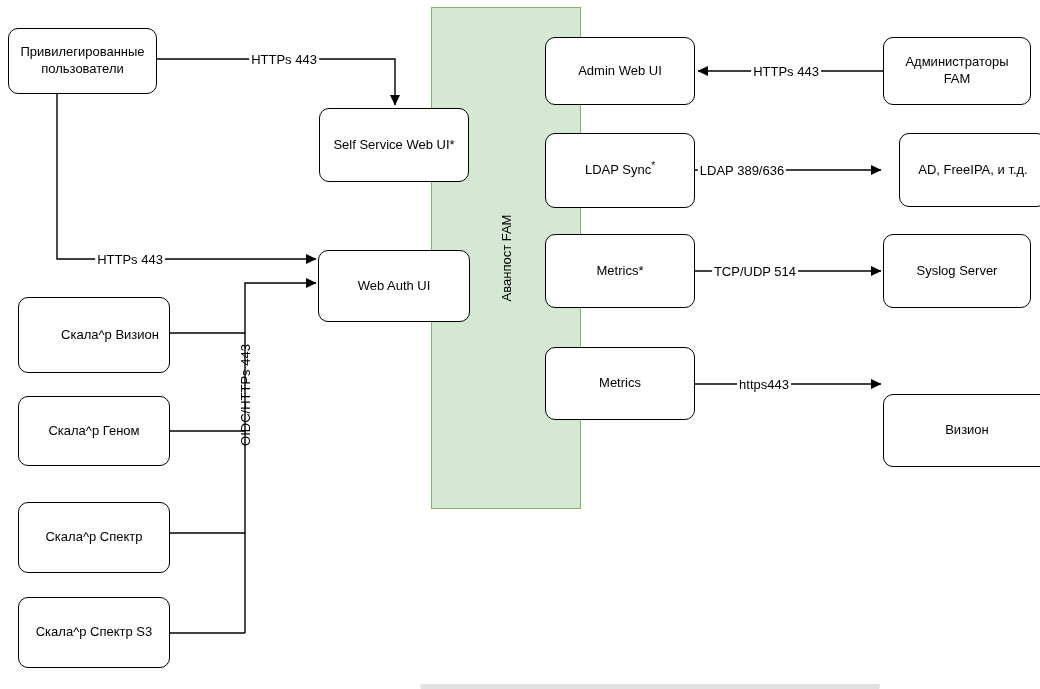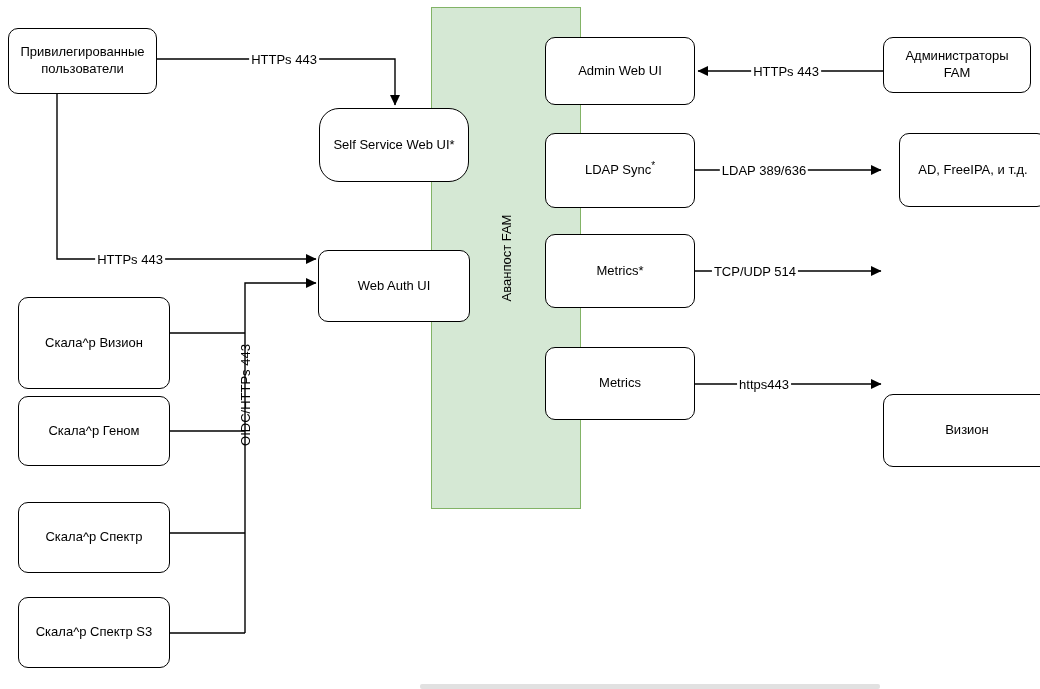--- a/index.html
+++ b/index.html
@@ -97,29 +97,29 @@
     <polyline points="883,71 698,71" fill="none" stroke="#000" stroke-width="1.4" marker-end="url(#arrow)"></polyline>
     <polyline points="695,170 881,170" fill="none" stroke="#000" stroke-width="1.4" marker-end="url(#arrow)"></polyline>
     <polyline points="695,271 881,271" fill="none" stroke="#000" stroke-width="1.4" marker-end="url(#arrow)"></polyline>
     <polyline points="695,384 881,384" fill="none" stroke="#000" stroke-width="1.4" marker-end="url(#arrow)"></polyline>
   </svg>
 
   <div class="node" style="left:8px; top:28px; width:149px; height:66px;text-align:center;">
     <span>Привилегированные пользователи</span>
   </div>
 
-  <div class="node" style="left:319px; top:108px; width:150px; height:74px;border-radius:20px;">
+  <div class="node" style="left:319px; top:108px; width:150px; height:74px;">
     <span>Self Service Web UI*</span>
   </div>
 
   <div class="node" style="left:318px; top:234px; width:152px; height:72px;margin-top:16px;">
     <span>Web Auth UI</span>
   </div>
 
-  <div class="node" style="left:18px; top:297px; width:152px; height:92px;">
+  <div class="node" style="left:18px; top:297px; width:152px; height:76px;justify-content:flex-end;">
     <span>Скала^р Визион</span>
   </div>
 
   <div class="node" style="left:18px; top:396px; width:152px; height:70px;">
     <span>Скала^р Геном</span>
   </div>
 
   <div class="node" style="left:18px; top:502px; width:152px; height:71px;">
     <span>Скала^р Спектр</span>
   </div>
@@ -137,36 +137,39 @@
   </div>
 
   <div class="node" style="left:545px; top:234px; width:150px; height:74px;">
     <span>Metrics*</span>
   </div>
 
   <div class="node" style="left:545px; top:347px; width:150px; height:73px;">
     <span>Metrics</span>
   </div>
 
-  <div class="node" style="left:883px; top:37px; width:148px; height:56px;text-align:center;">
+  <div class="node" style="left:883px; top:37px; width:148px; height:68px;text-align:center;">
     <span>Администраторы FAM</span>
   </div>
 
   <div class="node" style="left:883px; top:133px; width:148px; height:74px;margin-left:16px;">
     <span>AD, FreeIPA, и т.д.</span>
   </div>
 
+  <div class="node" style="left:883px; top:234px; width:148px; height:74px;">
+    <span>Syslog Server</span>
+  </div>
 
   <div class="node" style="left:883px; top:362px; width:168px; height:73px;margin-top:32px;">
     <span>Визион</span>
   </div>
 
   <div class="edge-label" style="left:284px; top:59px;">HTTPs 443</div>
   <div class="edge-label" style="left:130px; top:259px;">HTTPs 443</div>
   <div class="edge-label rot" style="left:245px; top:395px;">OIDC/HTTPs 443</div>
   <div class="edge-label" style="left:786px; top:71px;">HTTPs 443</div>
-  <div class="edge-label" style="left:764px; top:170px;">LDAP 389/636</div>
+  <div class="edge-label" style="left:742px; top:170px;">LDAP 389/636</div>
   <div class="edge-label" style="left:755px; top:271px;">TCP/UDP 514</div>
   <div class="edge-label" style="left:764px; top:384px;">https443</div>
 
   <div class="scrollbar"></div>
 
 </div>
 
 </body></html>

